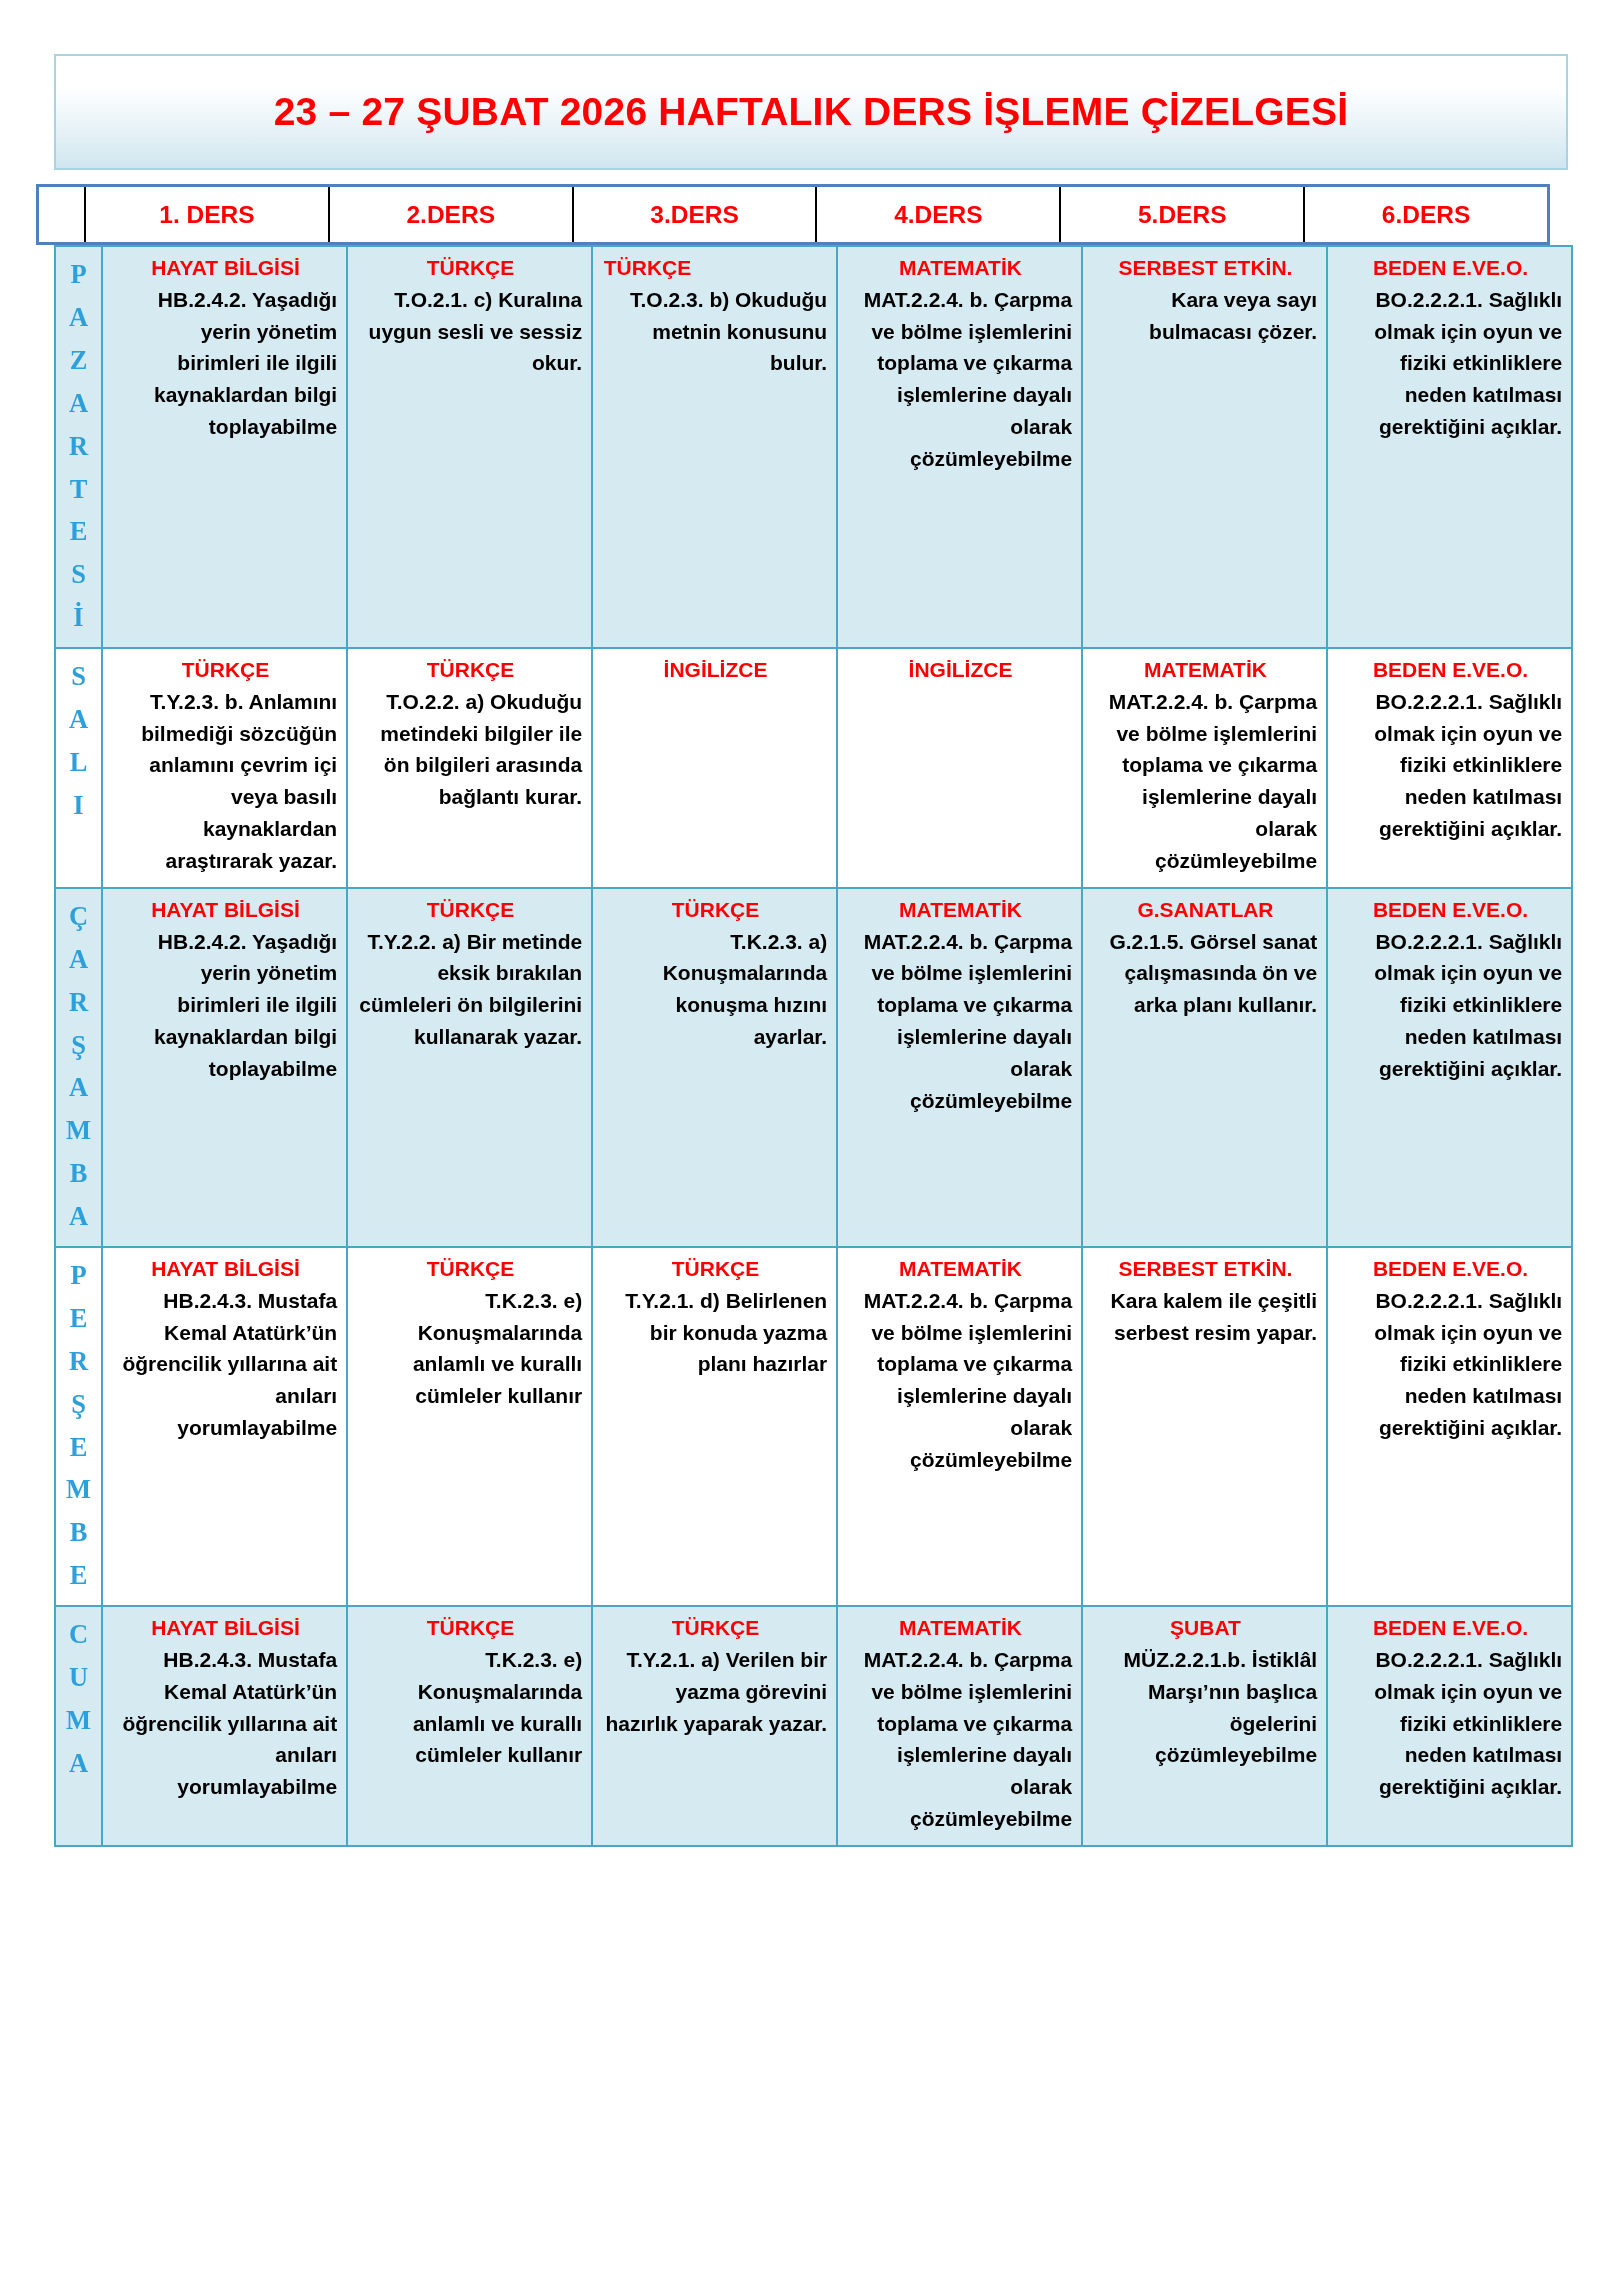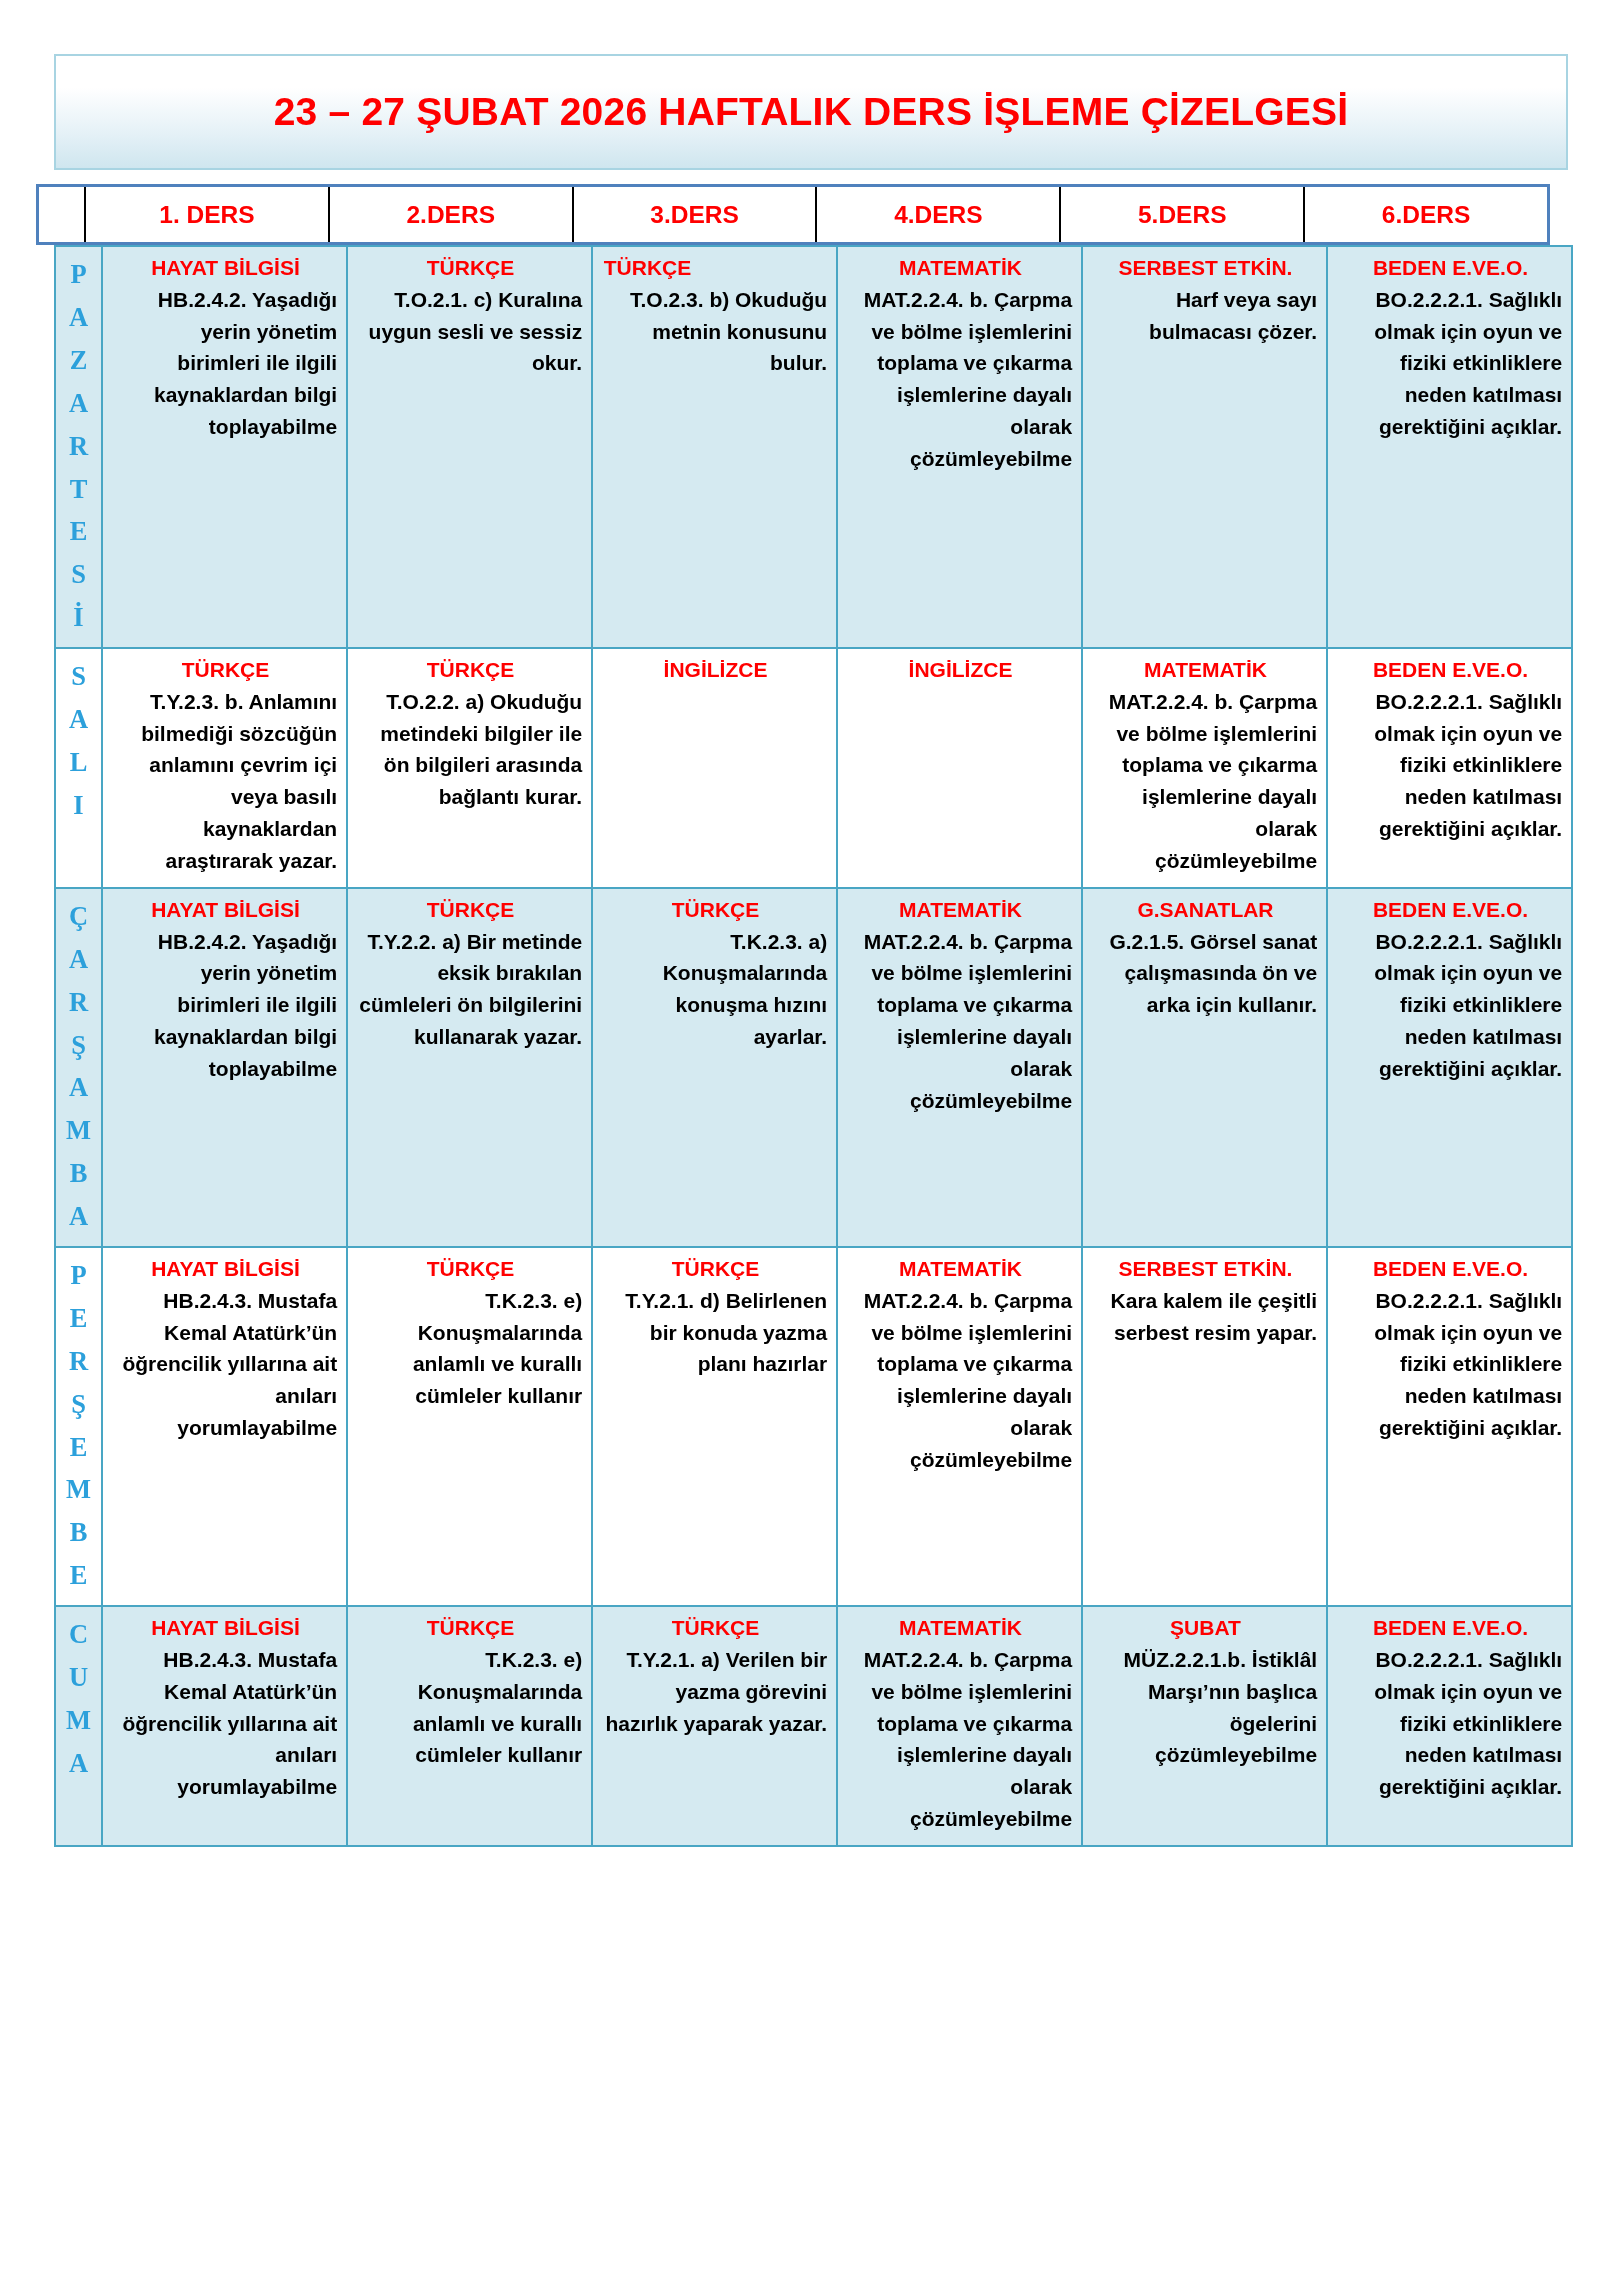--- a/index.html
+++ b/index.html
@@ -192,21 +192,21 @@
           <td class="lesson">
             <div class="subject left">TÜRKÇE</div>
             <div class="body-text">T.O.2.3. b) Okuduğu metnin konusunu bulur.</div>
           </td>
           <td class="lesson">
             <div class="subject">MATEMATİK</div>
             <div class="body-text">MAT.2.2.4. b. Çarpma ve bölme işlemlerini toplama ve çıkarma işlemlerine dayalı olarak çözümleyebilme</div>
           </td>
           <td class="lesson">
             <div class="subject">SERBEST ETKİN.</div>
-            <div class="body-text">Harf veya sayı bulmacası çözer.</div>
+            <div class="body-text">Kara veya sayı bulmacası çözer.</div>
           </td>
           <td class="lesson">
             <div class="subject">BEDEN E.VE.O.</div>
             <div class="body-text">BO.2.2.2.1. Sağlıklı olmak için oyun ve fiziki etkinliklere neden katılması gerektiğini açıklar.</div>
           </td>
         </tr>
         <tr class="plain">
           <td class="daycell">
             <div class="dayletters">
               <div>S</div>
@@ -264,21 +264,21 @@
           <td class="lesson">
             <div class="subject">TÜRKÇE</div>
             <div class="body-text">T.K.2.3. a) Konuşmalarında konuşma hızını ayarlar.</div>
           </td>
           <td class="lesson">
             <div class="subject">MATEMATİK</div>
             <div class="body-text">MAT.2.2.4. b. Çarpma ve bölme işlemlerini toplama ve çıkarma işlemlerine dayalı olarak çözümleyebilme</div>
           </td>
           <td class="lesson">
             <div class="subject">G.SANATLAR</div>
-            <div class="body-text">G.2.1.5. Görsel sanat çalışmasında ön ve arka için kullanır.</div>
+            <div class="body-text">G.2.1.5. Görsel sanat çalışmasında ön ve arka planı kullanır.</div>
           </td>
           <td class="lesson">
             <div class="subject">BEDEN E.VE.O.</div>
             <div class="body-text">BO.2.2.2.1. Sağlıklı olmak için oyun ve fiziki etkinliklere neden katılması gerektiğini açıklar.</div>
           </td>
         </tr>
         <tr class="plain">
           <td class="daycell">
             <div class="dayletters">
               <div>P</div>

